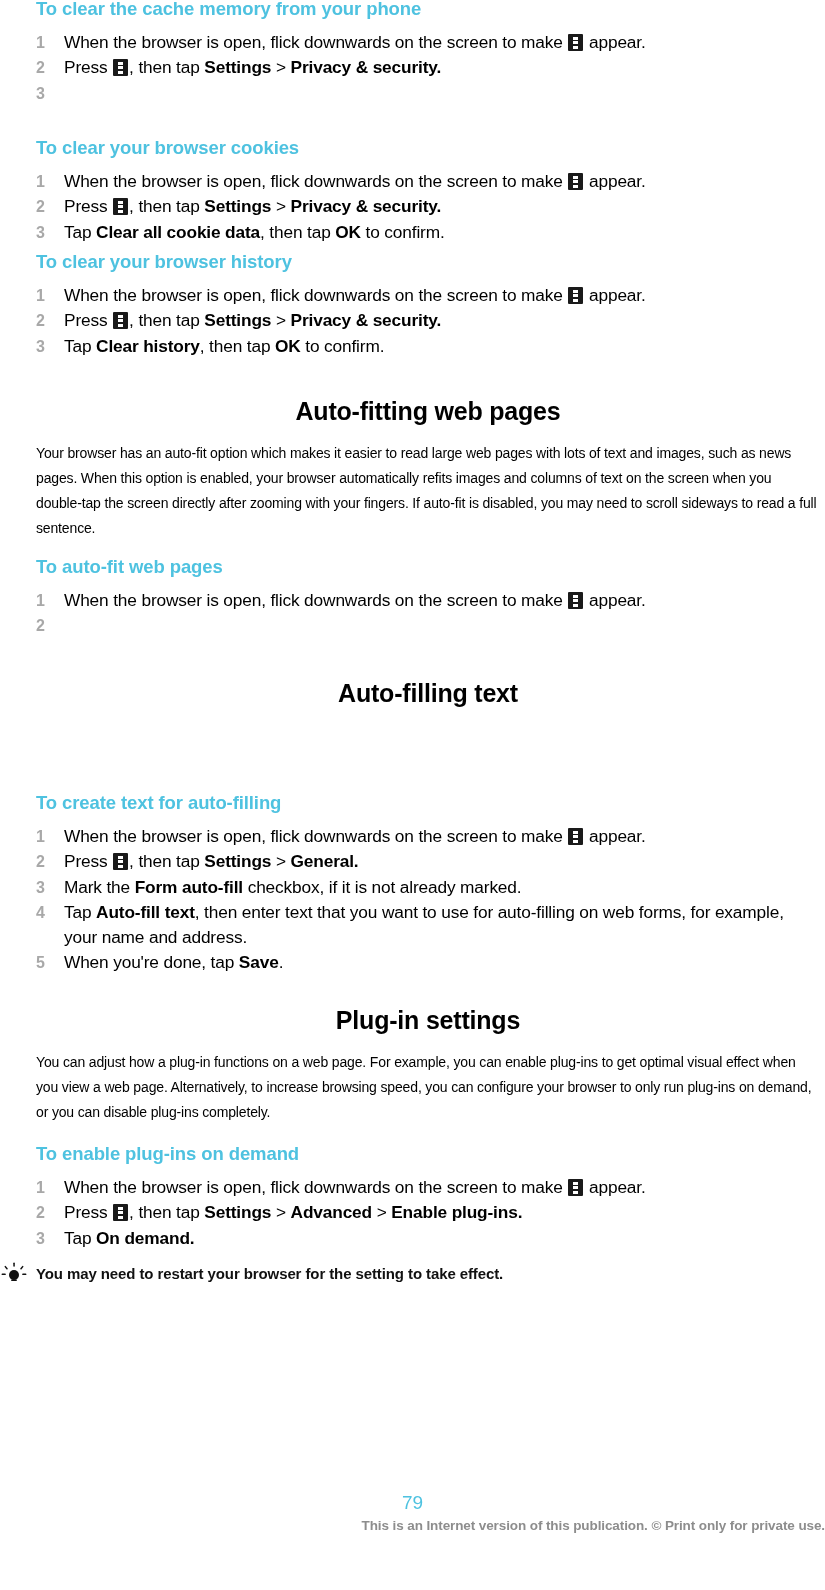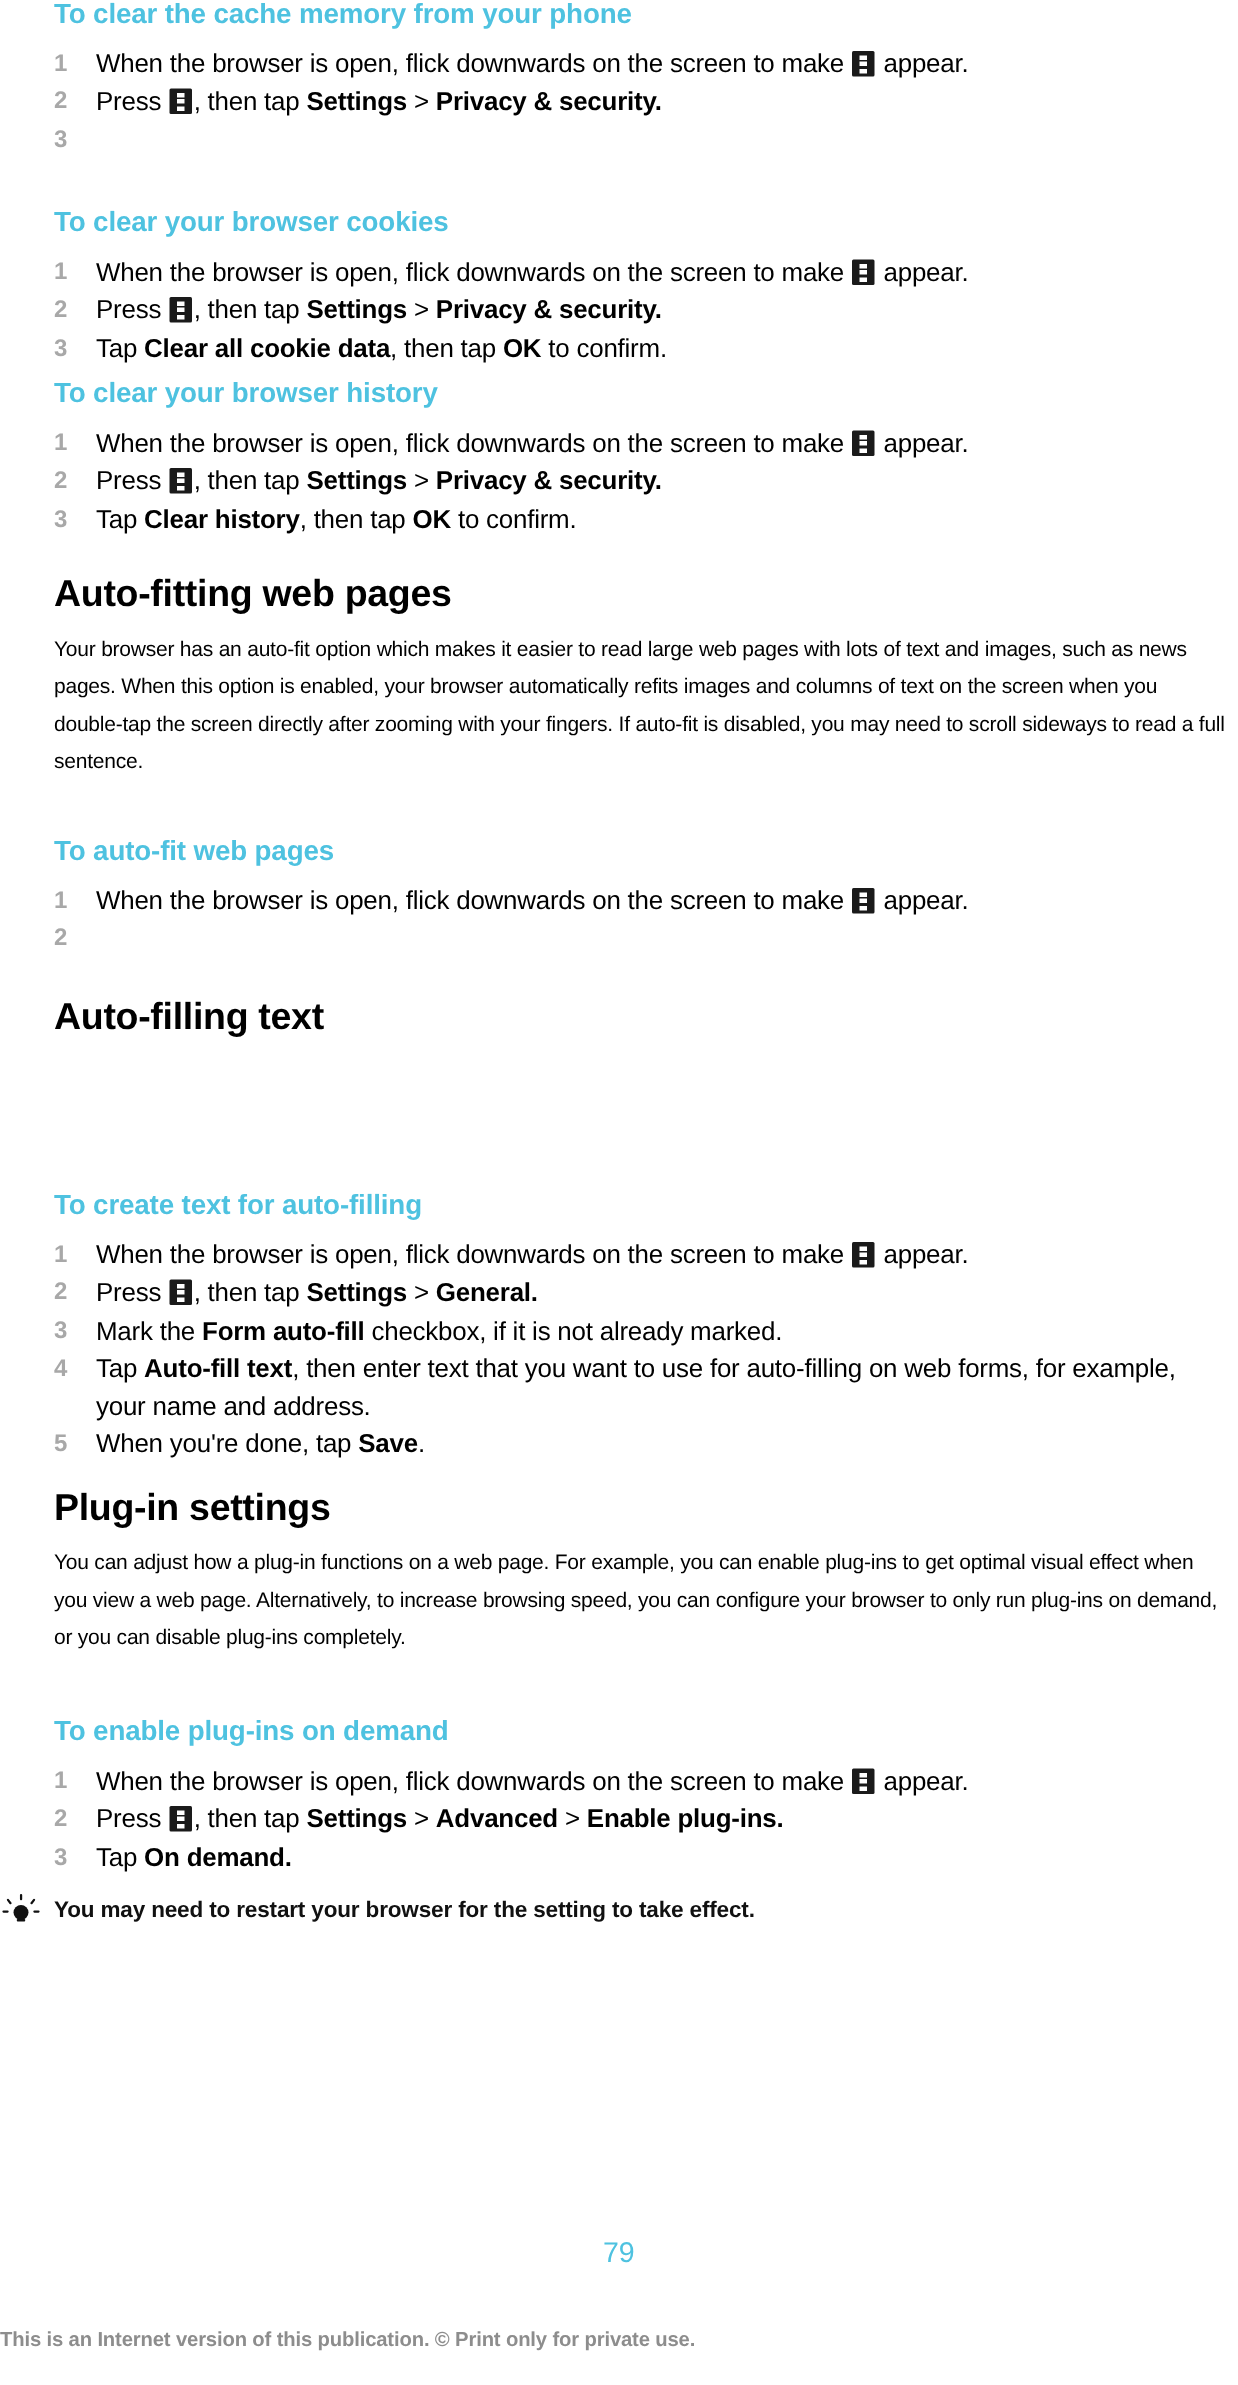--- a/index.html
+++ b/index.html
@@ -21,24 +21,25 @@
     height: 1590px;
     box-sizing: border-box;
     padding: 0 8px 0 36px;
   }
 
   
   h1.section-title {
     font-size: 25px;
     line-height: 30px;
     font-weight: bold;
-    margin: 0;
+    margin: 15px;
     padding: 0;
     letter-spacing: -0.2px;
     color: #000;
+    text-align: center;
   }
   h2.proc-title {
     font-size: 18.5px;
     line-height: 22px;
     font-weight: bold;
     margin: 0;
     padding: 0;
     color: #4ec2e0;
     letter-spacing: -0.1px;
   }
@@ -132,22 +133,22 @@
     text-align: center;
     color: #4ec2e0;
     font-size: 19px;
     line-height: 22px;
     letter-spacing: 0px;
   }
   .copyright {
     position: absolute;
     left: 0;
     right: 0;
-    top: 1551px;
-    text-align: left;
+    top: 1517px;
+    text-align: right;
     color: #8d8d8d;
     font-size: 13.5px;
     line-height: 17px;
     font-weight: bold;
     letter-spacing: -0.1px;
   }
 
   
   .blk { position: absolute; left: 36px; width: 784px; }
 </style>

